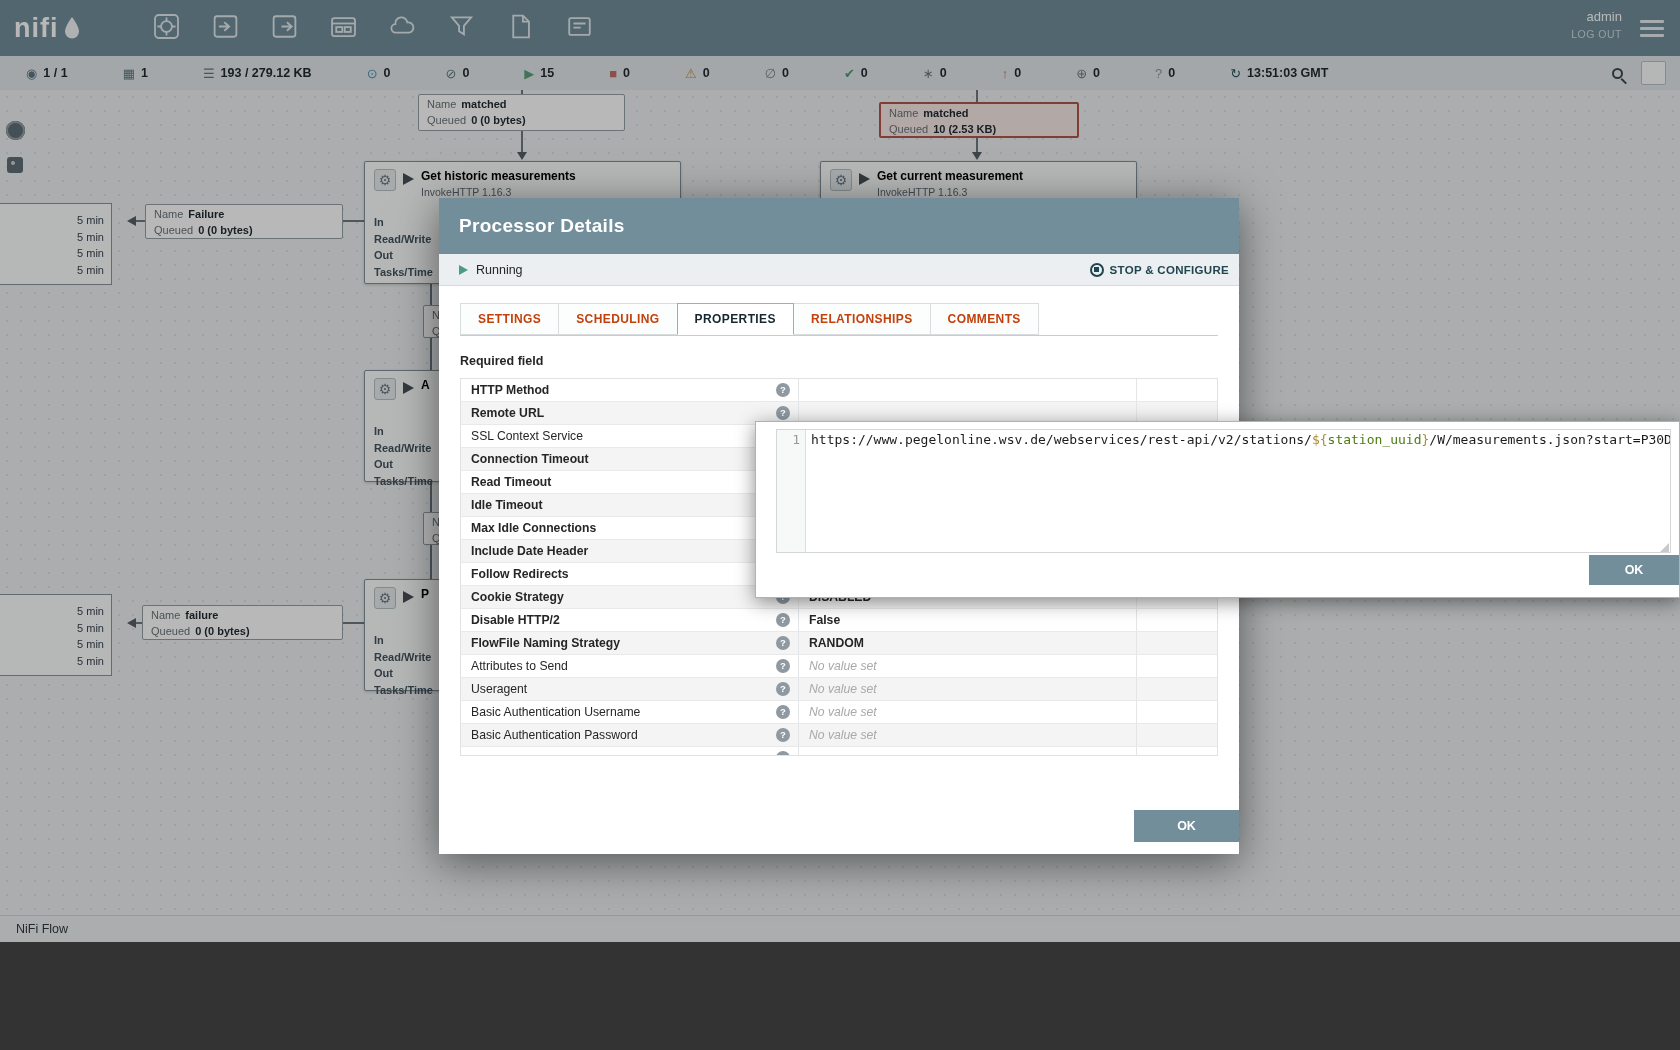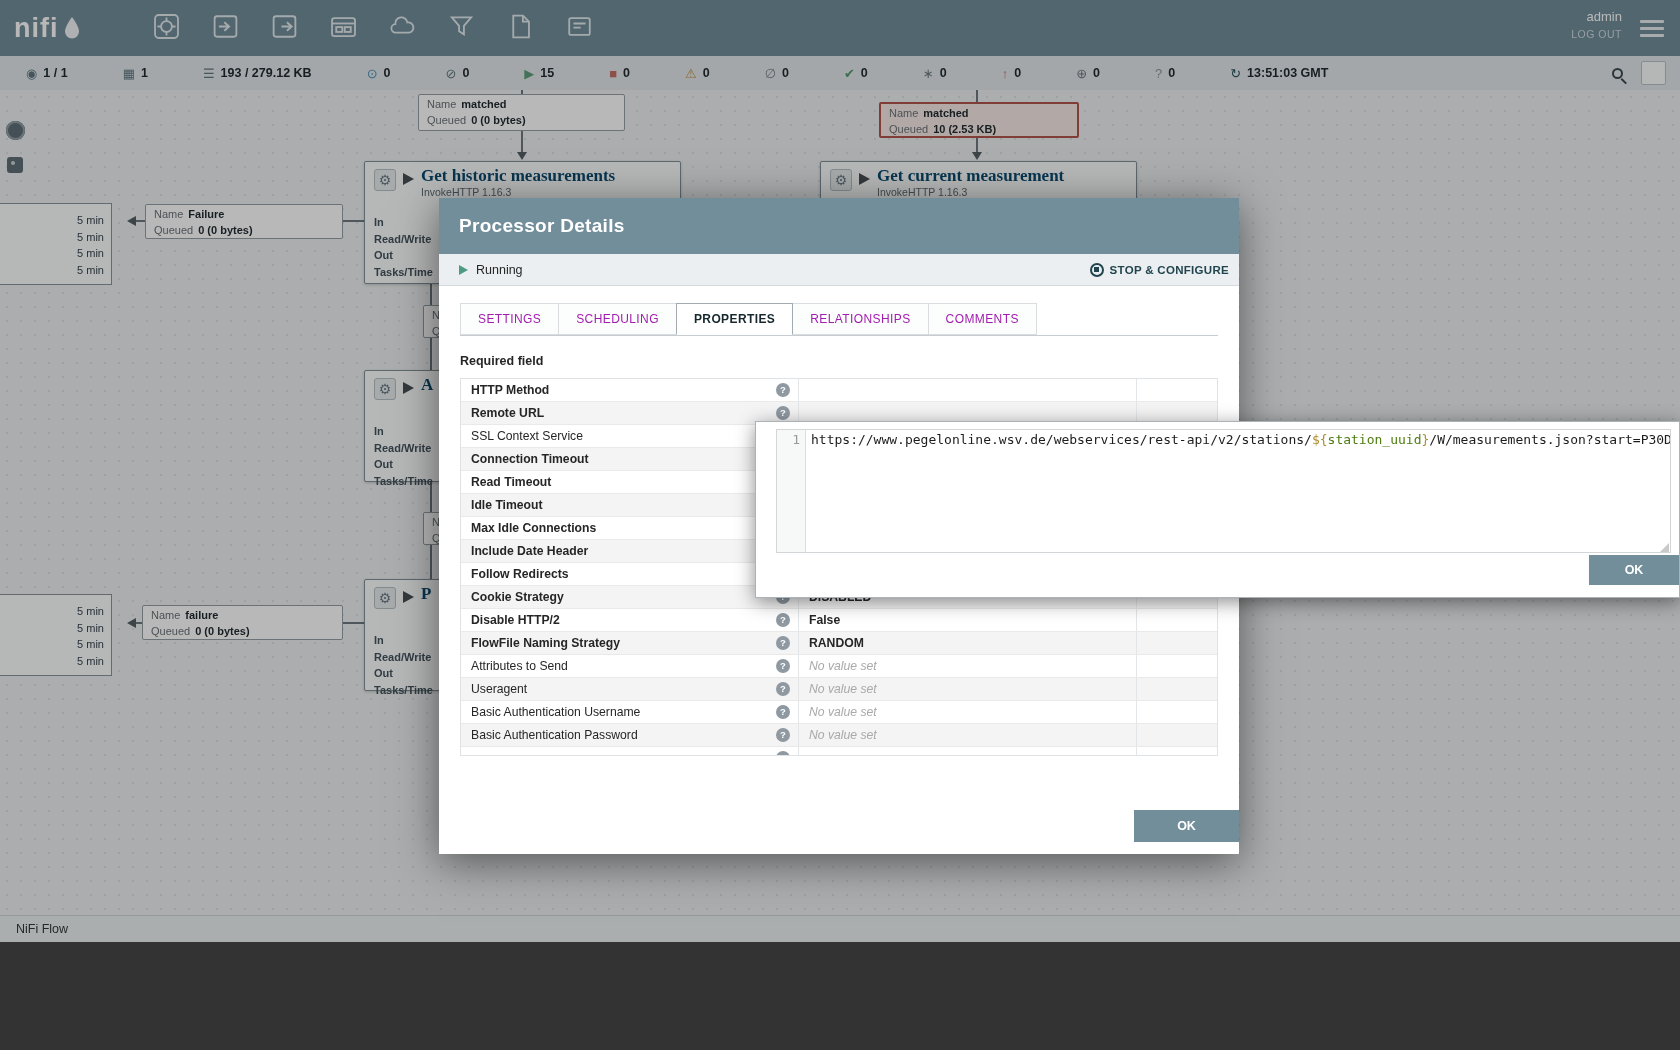--- a/index.html
+++ b/index.html
@@ -51,21 +51,21 @@
   .proc { position: absolute; background: #fdfefe; border: 1px solid #82909a; border-radius: 2px; box-shadow: 0 1px 3px rgba(0,0,0,.18); cursor: pointer; }
   .proc-a { left: 364px; top: 71px; width: 317px; height: 123px; }
   .proc-b { left: 820px; top: 71px; width: 317px; height: 123px; }
   .proc-c { left: 364px; top: 280px; width: 317px; height: 112px; }
   .proc-d { left: 364px; top: 489px; width: 317px; height: 112px; }
   .proc-head { display: flex; align-items: flex-start; gap: 7px; padding: 7px 9px; }
   .type-icon { width: 22px; height: 22px; background: #e8edef; border: 1px solid #b6c1c6; border-radius: 3px;
                color: #6c7d88; font-size: 14px; text-align: center; line-height: 21px; }
   .type-icon::before { content: "⚙"; }
   .run-triangle { width: 0; height: 0; border-left: 11px solid #474f54; border-top: 6.5px solid transparent; border-bottom: 6.5px solid transparent; margin-top: 4px; }
-  .p-title { font-size: 17px; font-weight: bold; color: #0c4a6e; line-height: 14px; white-space: nowrap; font-family: Liberation Serif, serif; }
+  .p-title { font-size: 12px; font-weight: bold; color: #000000; line-height: 14px; white-space: nowrap; }
   .p-type { font-size: 10.5px; color: #5d6a71; margin-top: 3px; }
   .p-stats { position: absolute; left: 9px; top: 52px; font-size: 11px; line-height: 16.6px; font-weight: bold; color: #44545e; }
 
   .five-box { position: absolute; background: #fdfefe; border: 1px solid #8a959c; }
   .box-e { left: -205px; top: 113px; width: 317px; height: 82px; }
   .box-f { left: -205px; top: 504px; width: 317px; height: 82px; }
   .five-rows { position: absolute; right: 7px; top: 8px; font-size: 11px; line-height: 16.6px; color: #394650; text-align: left; }
 
   .qlabel { position: absolute; background: #fff; border: 1px solid #95a0a6; font-size: 11px; line-height: 15.5px;
             padding: 2px 8px; white-space: nowrap; border-radius: 2px; cursor: pointer; overflow: hidden; }
@@ -96,22 +96,22 @@
                   display: flex; align-items: center; padding-left: 20px; letter-spacing: .3px; }
   .modal-status { height: 32px; background: #ebeff1; border-bottom: 1px solid #d5dadd; display: flex; align-items: center; padding: 0 10px 0 20px; }
   .run-tri-sm { width: 0; height: 0; border-left: 9px solid #4f9b82; border-top: 5.5px solid transparent; border-bottom: 5.5px solid transparent; }
   .state-label { margin-left: 8px; font-size: 12.5px; color: #262626; }
   .stop-config { margin-left: auto; display: flex; align-items: center; gap: 6px; color: #21454e; font-weight: bold;
                  font-size: 11.5px; letter-spacing: .3px; cursor: pointer; }
   .sc-icon { width: 14px; height: 14px; border: 2px solid #21454e; border-radius: 50%; position: relative; }
   .sc-icon::after { content: ""; position: absolute; left: 2.5px; top: 2.5px; width: 5px; height: 5px; background: #21454e; }
 
   .tabs { margin: 17px 21px 0; display: flex; border-bottom: 1px solid #c6ccd0; }
-  .tab { padding: 0 17px; height: 32px; line-height: 31px; font-size: 12px; letter-spacing: .4px; color: #a21caf;
-         border: 1px solid #d9dde0; background: #fcfdfd; margin-right: -1px; cursor: pointer; position: relative; }
+  .tab { padding: 0 17px; height: 32px; line-height: 31px; font-size: 12px; letter-spacing: .4px; color: #c2410c;
+         border: 1px solid #d9dde0; background: #fcfdfd; margin-right: -1px; cursor: pointer; position: relative; font-weight: bold; }
   .tab.selected { background: #fff; border-color: #a2abb0; border-bottom-color: #fff; color: #16282e; font-weight: bold; z-index: 2; margin-bottom: -1px; }
 
   .required-note { margin: 18px 21px 10px; font-size: 12.5px; font-weight: bold; color: #262626; }
 
   .ptable { margin: 0 21px; border: 1px solid #dfe3e5; }
   .pt-head { display: flex; height: 31px; background: #728e9b; color: #fff; font-size: 12.5px; font-weight: bold; line-height: 31px; }
   .pt-head .h-prop { width: 337px; padding-left: 10px; }
   .pt-head .h-val { width: 338px; padding-left: 10px; }
   .pt-head .h-extra { flex: 1; }
   .prow { display: flex; height: 23px; border-bottom: 1px solid #e9e9e9; align-items: stretch; font-size: 12.2px; background: #fff; justify-content: center; }

